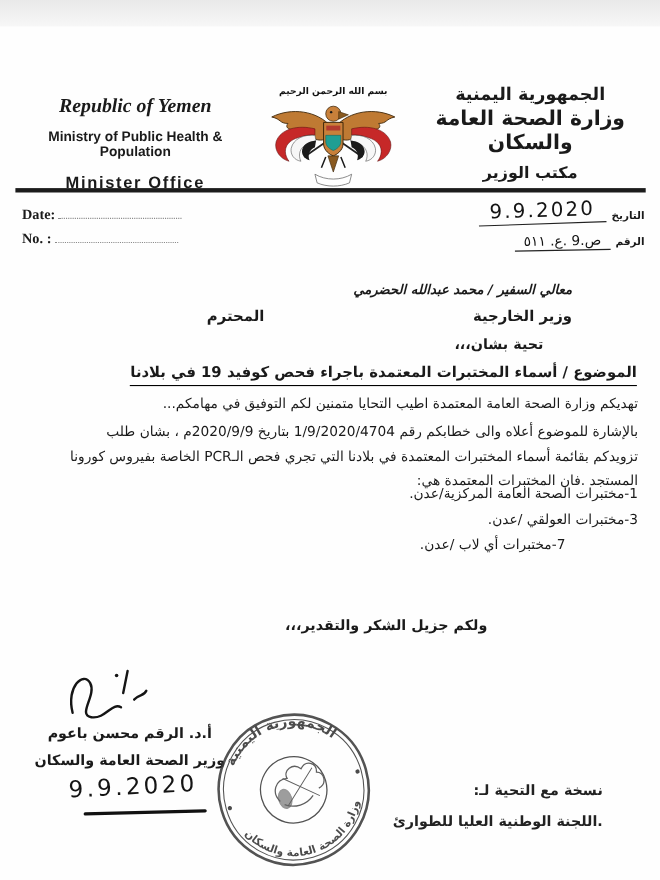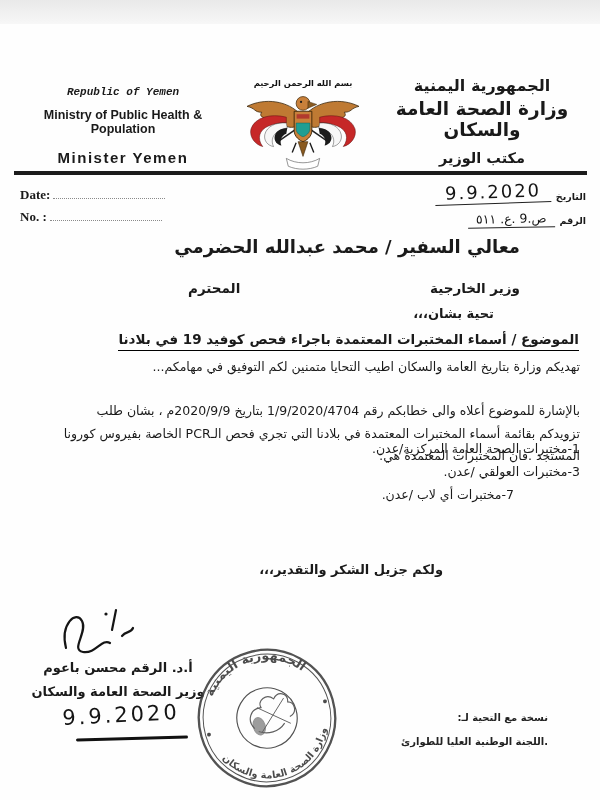--- a/index.html
+++ b/index.html
@@ -6,21 +6,21 @@
   .page {
     position:relative; width:600px; height:800px; overflow:hidden;
     background:#fefefe; color:#1a1a1a;
     font-family:"DejaVu Sans", sans-serif;
   }
   .scan-band { position:absolute; top:0; left:0; width:600px; height:24px;
     background:linear-gradient(#e9e9e9, #f7f7f7); }
 
   
   .hdr-en { position:absolute; left:16px; top:86px; width:214px; text-align:center; }
-  .hdr-en .l1 { font-family:Liberation Mono, monospace; font-style:italic; font-weight:bold; font-size:11px; }
+  .hdr-en .l1 { font-family:Liberation Serif, serif; font-style:italic; font-weight:bold; font-size:18px; }
   .hdr-en .l2 { font-family:"Liberation Sans", sans-serif; font-weight:bold; font-size:12.5px; margin-top:10px; }
   .hdr-en .l3 { font-family:"Liberation Sans", sans-serif; font-weight:bold; font-size:15px; letter-spacing:1.5px; margin-top:13px; }
 
   .emblem { position:absolute; left:228px; top:72px; width:150px; height:106px; }
 
   .hdr-ar { position:absolute; right:12px; top:76px; width:212px; text-align:center; direction:rtl; }
   .hdr-ar .l1 { font-size:16px; font-weight:bold; }
   .hdr-ar .l2 { font-size:18.5px; font-weight:bold; margin-top:3px; }
   .hdr-ar .l3 { font-size:14.5px; font-weight:bold; margin-top:10px; }
 
@@ -32,58 +32,58 @@
   .dotline { display:inline-block; width:112px; border-bottom:1.5px dotted #8a8a8a; height:11px; margin-left:3px; }
 
   .ref-ar { position:absolute; right:14px; display:flex; align-items:flex-end; gap:5px; direction:ltr; }
   .ref-ar.date { top:181px; } .ref-ar.no { top:211px; }
   .hand { font-family:"DejaVu Sans", sans-serif; color:#141414; white-space:nowrap; }
   .hand-date-top { font-size:18px; letter-spacing:2px; transform:rotate(-2deg); border-bottom:1.5px solid #222; padding:0 10px 1px 10px; }
   .hand-no-top { font-size:12.5px; letter-spacing:1px; transform:rotate(-1deg); border-bottom:1.5px solid #222; padding:0 8px 1px 8px; }
   .ref-ar .lbl { font-size:9.5px; font-weight:bold; direction:rtl; padding-bottom:2px; }
 
   
-  .addr-name { position:absolute; right:80px; top:236px; direction:rtl; font-weight:bold; font-size:18px; }
+  .addr-name { position:absolute; right:80px; top:256px; direction:rtl; font-weight:bold; font-size:12px;font-style:italic; }
   .addr-row  { position:absolute; right:80px; top:280px; width:332px; display:flex; justify-content:space-between; direction:rtl; font-weight:bold; font-size:13.5px; }
   .salutation{ position:absolute; right:106px; top:306px; direction:rtl; font-weight:bold; font-size:13px; }
 
   
   .subject { position:absolute; right:21px; top:331px; direction:rtl; font-weight:bold; font-size:13.5px;
              border-bottom:1.5px solid #000; padding-bottom:3px; white-space:nowrap;text-align:right; }
   .greeting { position:absolute; right:20px; top:359px; direction:rtl; font-size:12.5px; white-space:nowrap; }
-  .body-par { position:absolute; right:20px; top:400px; direction:rtl; text-align:right; font-size:12.5px; line-height:22.5px; }
+  .body-par { position:absolute; right:20px; top:381px; direction:rtl; text-align:right; font-size:12.5px; line-height:22.5px; }
   .body-par div { white-space:nowrap; }
   .labs { position:absolute; right:20px; top:441px; direction:rtl; text-align:right; font-size:12.5px; }
   .labs .lab { height:23px; white-space:nowrap; }
   .labs .lab:nth-child(3), .labs .lab:nth-child(4) { padding-left:0; padding-right:66px; }
   .closing { position:absolute; right:157px; top:562px; direction:rtl; font-weight:bold; font-size:13px; }
 
   
   .sig-scribble { position:absolute; left:56px; top:604px; width:84px; height:58px; }
   .sig-name  { position:absolute; left:38px; top:660px; width:160px; text-align:center; direction:rtl; font-weight:bold; font-size:13px; }
   .sig-title { position:absolute; left:26px; top:684px; width:184px; text-align:center; direction:rtl; font-weight:bold; font-size:13px; }
   .sig-date  { position:absolute; left:46px; top:703px; width:150px; text-align:center; font-size:21px; letter-spacing:3px; transform:rotate(-3deg); }
   .sig-underline { position:absolute; left:76px; top:737px; width:112px; height:3px; background:#111; transform:rotate(-1.5deg); border-radius:2px; }
 
   .stamp { position:absolute; left:194px; top:645px; width:146px; height:146px; transform:rotate(-16deg); opacity:0.88; }
 
   
-  .cc { position:absolute; right:52px; top:712px; direction:rtl; text-align:right; font-weight:bold; font-size:10px; color:#222; }
+  .cc { position:absolute; right:52px; top:712px; direction:rtl; text-align:right; font-weight:bold; font-size:13px; color:#222; }
   .cc .cc-item { margin-top:13px; }
 </style>
 </head>
 <body>
 
 <div class="page">
   <div class="scan-band"></div>
 
   <div class="hdr-en">
     <div class="l1">Republic of Yemen</div>
     <div class="l2">Ministry of Public Health &amp; Population</div>
-    <div class="l3">Minister Yemen</div>
+    <div class="l3">Minister Office</div>
   </div>
 
   <svg class="emblem" viewBox="0 0 150 108">
     <text x="75" y="14" font-size="8.5" font-weight="bold" text-anchor="middle" fill="#111">بسم الله الرحمن الرحيم</text>
 
     <path d="M50,36 L102,72 M100,36 L48,72" stroke="#222" stroke-width="1.6" fill="none"></path>
 
     <path d="M73,44 C60,29 36,26 18,35 C27,37 25,41 33,41 C29,46 37,48 43,46 C41,52 51,54 57,51 C55,56 63,58 69,55 Z" fill="#bf7a33" stroke="#3a2408" stroke-width="0.8"></path>
     <path d="M77,44 C90,29 114,26 132,35 C123,37 125,41 117,41 C121,46 113,48 107,46 C109,52 99,54 93,51 C95,56 87,58 81,55 Z" fill="#bf7a33" stroke="#3a2408" stroke-width="0.8"></path>
 
@@ -134,21 +134,21 @@
   </div>
 
   <div class="addr-name">معالي السفير / محمد عبدالله الحضرمي</div>
   <div class="addr-row">
     <span>وزير الخارجية</span>
     <span>المحترم</span>
   </div>
   <div class="salutation">تحية بشان،،،</div>
 
   <div class="subject">الموضوع / أسماء المختبرات المعتمدة باجراء فحص كوفيد 19 في بلادنا</div>
-  <div class="greeting">تهديكم وزارة بتاريخ العامة والسكان اطيب التحايا متمنين لكم التوفيق في مهامكم...</div>
+  <div class="greeting">تهديكم وزارة الصحة العامة المعتمدة اطيب التحايا متمنين لكم التوفيق في مهامكم...</div>
 
   <div class="body-par">
     <div>بالإشارة للموضوع أعلاه  والى خطابكم رقم 1/9/2020/4704 بتاريخ 2020/9/9م ، بشان طلب</div>
     <div>تزويدكم بقائمة أسماء المختبرات المعتمدة في بلادنا التي تجري فحص الـPCR الخاصة بفيروس كورونا</div>
     <div>المستجد .فان المختبرات المعتمدة هي:</div>
   </div>
 
   <div class="labs">
     <div class="lab">1-مختبرات الصحة العامة المركزية/عدن.</div>
     <div class="lab">3-مختبرات العولقي /عدن.</div>

